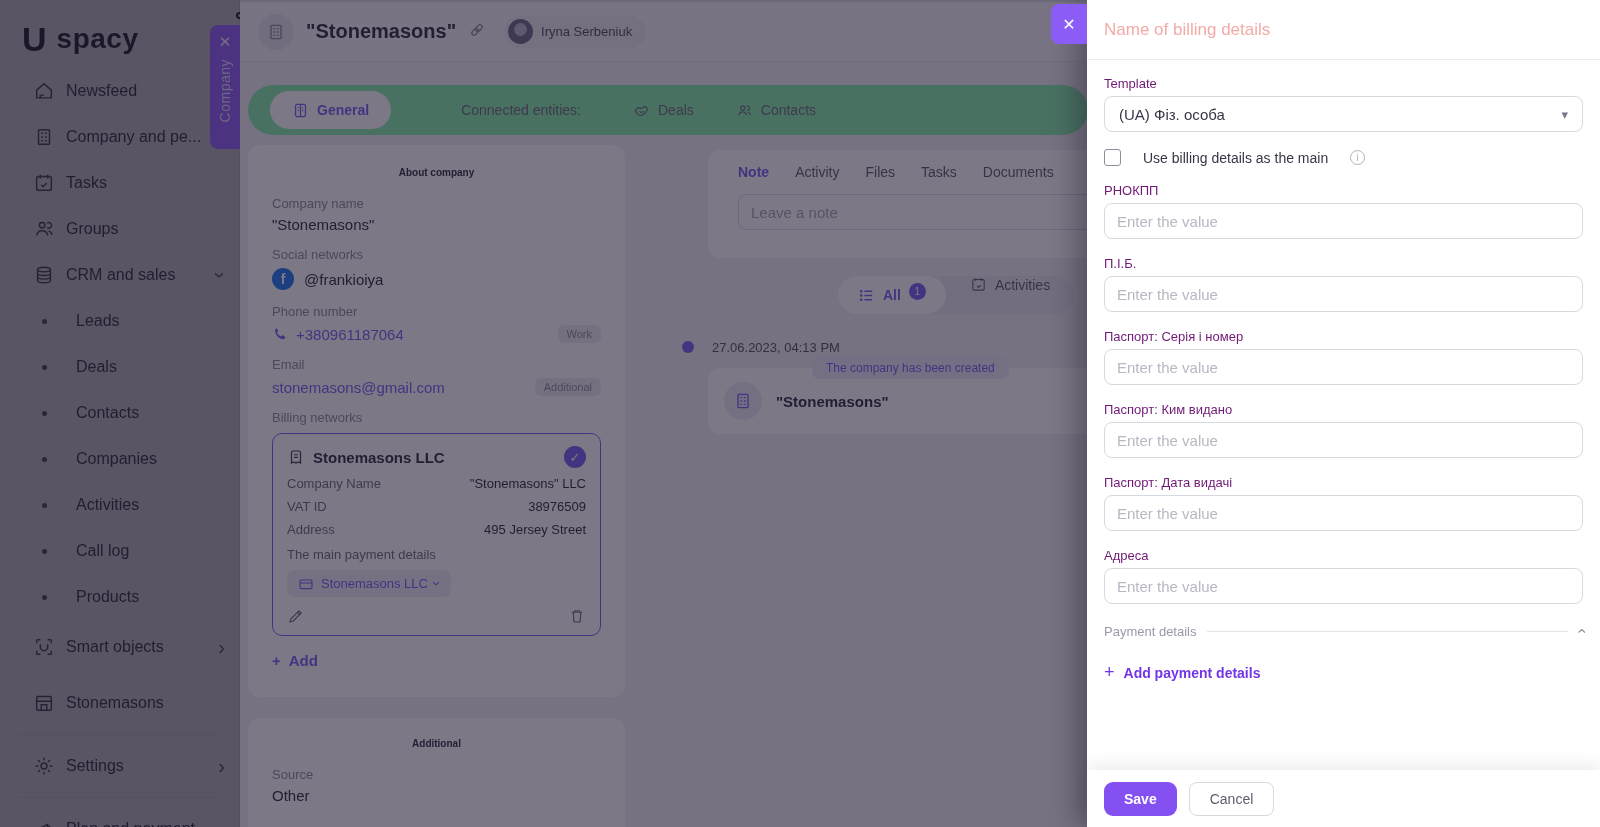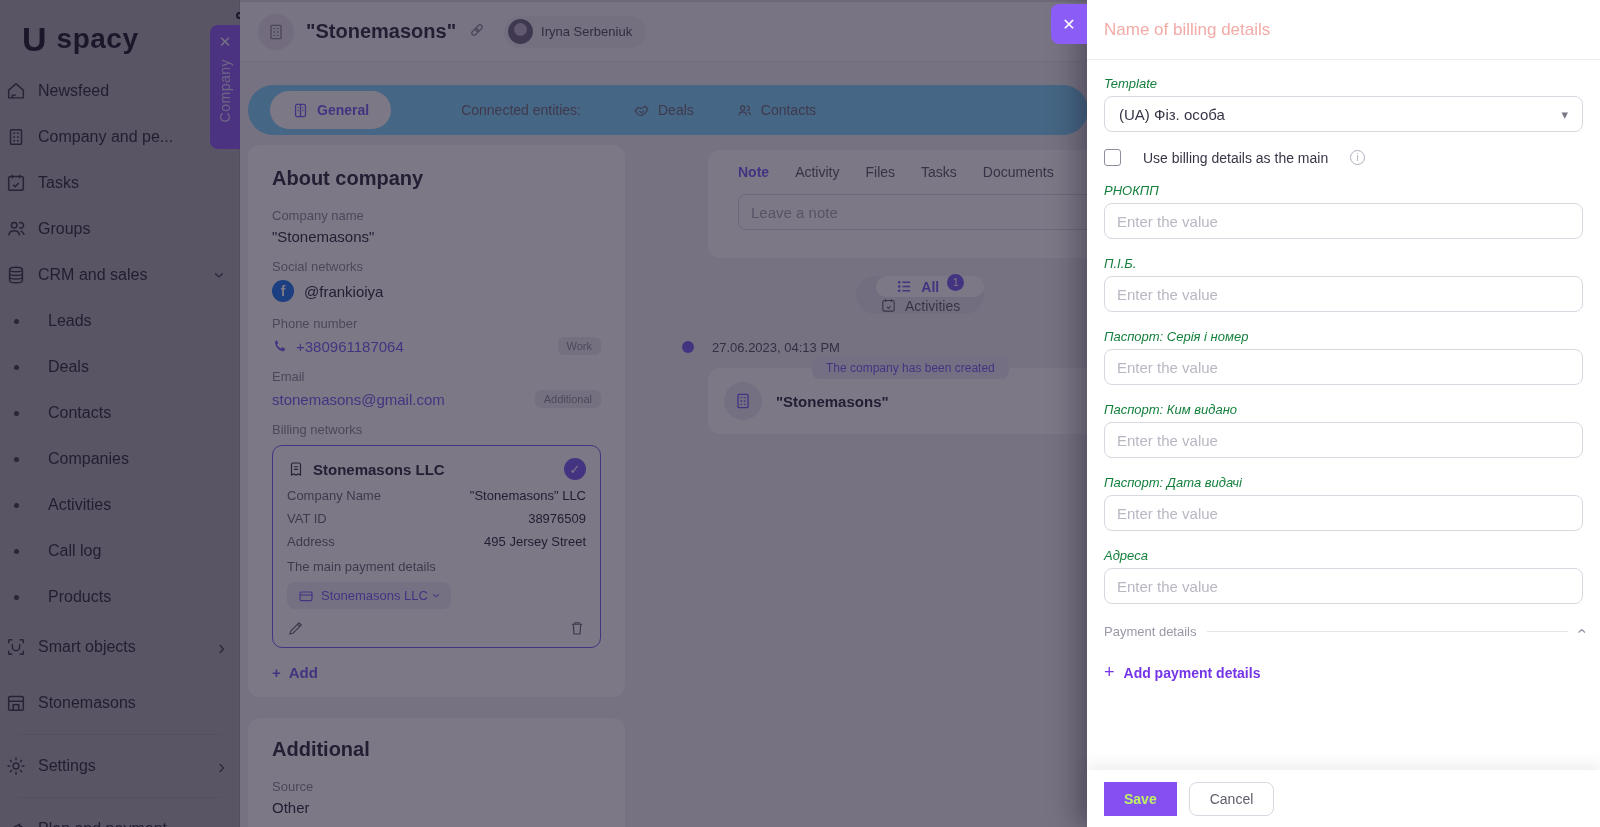--- a/index.html
+++ b/index.html
@@ -6,21 +6,21 @@
   body { font-family:"Liberation Sans", sans-serif; background:#2a2438; }
   .app { position:relative; width:1600px; height:827px; overflow:hidden; background:#f1f0f6; }
 
   
   .sidebar { position:absolute; left:0; top:0; width:240px; height:827px; background:#f8f7fb; border-right:1px solid #e6e4ee; z-index:1; }
   .logo { display:flex; align-items:center; gap:2px; padding:16px 0 0 22px; height:62px; }
   .logo-u { font-size:34px; font-weight:bold; color:#241d33; position:relative; }
   .logo-dot { position:absolute; right:-4px; top:12px; width:7px; height:7px; border:2px solid #241d33; border-radius:50%; }
   .logo-text { font-size:28px; font-weight:bold; color:#241d33; letter-spacing:.5px; margin-left:8px; }
   .nav { padding-top:6px; }
-  .nav-row { display:flex; align-items:center; height:46px; padding:0 14px 0 4px; cursor:pointer; }
+  .nav-row { display:flex; align-items:center; height:46px; padding:0 14px 0 32px; cursor:pointer; }
   .nav-ico { width:24px; height:24px; color:#4a4458; flex:0 0 24px; display:flex; align-items:center; justify-content:center; }
   .nav-ico svg { width:22px; height:22px; }
   .nav-label { font-size:16px; color:#3b3449; margin-left:10px; flex:1; white-space:nowrap; overflow:hidden; }
   .nav-chevron { font-size:20px; color:#5a5468; line-height:1; }
   .rot90 { display:inline-block; transform:rotate(90deg); }
   .rot-90 { display:inline-block; transform:rotate(-90deg); }
   .nav-sub-dot { width:5px; height:5px; border-radius:50%; background:#55505f; margin:0 0 0 10px; flex:0 0 5px; }
   .nav-sub .nav-label { margin-left:29px; }
   .nav-divider { height:1px; background:#e7e5ee; margin:8px 18px; }
   .mt4 { margin-top:4px; } .mt10 { margin-top:10px; }
@@ -35,32 +35,32 @@
   .mhdr { position:absolute; left:0; top:2px; width:1360px; height:60px; background:#f6f5f9; border-bottom:1px solid #e6e4ee; display:flex; align-items:center; padding-left:18px; }
   .avatar-circ { width:36px; height:36px; border-radius:50%; background:#e6e3ee; color:#8a8599; display:flex; align-items:center; justify-content:center; }
   .avatar-circ svg { width:20px; height:20px; }
   .page-title { font-size:20px; font-weight:bold; color:#2e2940; margin-left:12px; }
   .link-ico { margin-left:12px; color:#8a8599; }
   .owner-chip { margin-left:18px; height:32px; background:#edebf3; border-radius:16px; display:flex; align-items:center; gap:8px; padding:0 14px 0 4px; cursor:pointer; }
   .owner-av { width:25px; height:25px; border-radius:50%; background:#6f6782; position:relative; overflow:hidden; }
   .owner-av::after { content:""; position:absolute; left:6px; top:4px; width:13px; height:13px; border-radius:50%; background:#b9b2c9; }
   .owner-name { font-size:13px; color:#4f4a5d; }
 
-  .tabbar { position:absolute; left:8px; top:85px; width:840px; height:50px; background:#7dd3fc; border-radius:25px; display:flex; align-items:center; padding:0 6px; }
+  .tabbar { position:absolute; left:8px; top:85px; width:840px; height:50px; background:#86efac; border-radius:25px; display:flex; align-items:center; padding:0 6px; }
   .tab-pill { height:38px; background:#ffffff; border-radius:19px; display:flex; align-items:center; gap:8px; padding:0 22px; margin-left:16px; color:#7b5cf5; font-size:14px; font-weight:bold; cursor:pointer; }
   .tab-pill svg { width:17px; height:17px; }
   .tab-item { display:flex; align-items:center; gap:8px; font-size:14px; color:#6e6a7c; cursor:pointer; }
   .tab-item svg { width:17px; height:17px; }
   .ti-connected { margin-left:70px; }
   .ti-deals { margin-left:52px; }
   .ti-contacts { margin-left:42px; }
 
   .card { background:#ffffff; border-radius:12px; }
   .about-card { position:absolute; left:8px; top:145px; width:377px; height:552px; padding:22px 24px; }
-  .card-h { font-size:20px; font-weight:bold; color:#2e2940; }
+  .card-h { font-size:10px; font-weight:bold; color:#2e2940;text-align:center; }
   .lbl { font-size:13px; color:#8f8b9c; }
   .val { font-size:15px; color:#2e2940; }
   .vrow { display:flex; align-items:center; }
   .grow { flex:1; }
   .tagchip { font-size:11px; color:#8f8b9c; background:#efedf3; border-radius:6px; padding:3px 9px; }
   .purple { color:#7b5cf5; }
   .fb { width:22px; height:22px; border-radius:50%; background:#1877f2; color:#fff; font-size:14px; font-weight:bold; display:flex; align-items:center; justify-content:center; margin-right:10px; }
   .ph-ico { width:16px; height:16px; margin-right:8px; color:#7b5cf5; }
 
   .bill-card { border:1px solid #7b5cf5; border-radius:10px; padding:12px 14px 10px; margin-top:8px; }
@@ -79,21 +79,21 @@
   .addbtn { display:inline-flex; align-items:center; gap:8px; margin-top:16px; color:#7b5cf5; font-size:15px; font-weight:bold; cursor:pointer; }
 
   .add-card { position:absolute; left:8px; top:718px; width:377px; height:130px; padding:20px 24px; }
 
   .note-card { position:absolute; left:468px; top:150px; width:475px; height:108px; padding:14px 30px; }
   .note-tabs { display:flex; gap:26px; font-size:14px; color:#5f5a6c; }
   .note-tabs .on { color:#7b5cf5; font-weight:bold; }
   .note-input { margin-top:14px; width:100%; height:36px; border:1px solid #dcdae5; border-radius:8px; padding:0 12px; font-size:15px; font-family:"Liberation Sans",sans-serif; background:#fff; }
   .note-input::placeholder { color:#a9a6b4; }
 
-  .seg { position:absolute; left:616px; top:276px; height:38px; background:#e9e7f0; border-radius:19px; display:flex; align-items:flex-end;flex-direction:column; }
+  .seg { position:absolute; left:598px; top:276px; height:38px; background:#e9e7f0; border-radius:19px; display:flex; align-items:flex-start; }
   .seg-active { height:38px; background:#ffffff; border-radius:19px; display:flex; align-items:center; gap:8px; padding:0 20px; cursor:pointer; }
   .seg-active svg { width:17px; height:17px; color:#7b5cf5; }
   .seg-active .t { color:#7b5cf5; font-size:14px; font-weight:bold; }
   .badge { width:17px; height:17px; border-radius:50%; background:#7b5cf5; color:#fff; font-size:10px; display:flex; align-items:center; justify-content:center; margin-top:-8px; }
   .seg-item { display:flex; align-items:center; gap:8px; padding:0 24px; color:#5f5a6c; font-size:14px; cursor:pointer; }
   .seg-item svg { width:17px; height:17px; }
 
   .tl-dot { position:absolute; left:442px; top:341px; width:12px; height:12px; border-radius:50%; background:#7b5cf5; }
   .tl-time { position:absolute; left:472px; top:340px; font-size:13px; color:#55505f; }
   .evt-chip { position:absolute; left:572px; top:357px; background:#efe9fb; color:#7b5cf5; font-size:12px; padding:4px 14px; border-radius:8px; z-index:2; }
@@ -106,39 +106,39 @@
   .overlay-side { position:absolute; left:0; top:0; width:240px; height:827px; background:rgba(15,13,22,.32); z-index:5; }
   .overlay-main { position:absolute; left:0; top:0; width:1087px; height:827px; background:rgba(30,23,44,.58); z-index:7; }
 
   
   .drawer { position:absolute; left:1087px; top:0; width:513px; height:827px; background:#ffffff; z-index:10; box-shadow:-10px 0 26px rgba(20,15,35,.35); }
   .drawer-close { position:absolute; left:-36px; top:4px; width:36px; height:40px; background:#8b5cf6; border-radius:8px 0 0 8px; color:#ffffff; font-size:16px; display:flex; align-items:center; justify-content:center; cursor:pointer; }
   .drawer-hd { height:60px; border-bottom:1px solid #eceaf0; display:flex; align-items:center; padding:0 17px; }
   .title-input { width:100%; border:none; outline:none; font-size:17px; font-family:Liberation Sans, sans-serif; color:#8b5cf6; }
   .title-input::placeholder { color:#f2aba6; }
   .drawer-bd { padding:16px 17px 0; }
-  .flbl { font-size:13px; color:#15803d; margin-bottom:5px;font-style:italic; }
+  .flbl { font-size:13px; color:#701a75; margin-bottom:5px; }
   .sel { height:36px; border:1px solid #d9d8e1; border-radius:8px; display:flex; align-items:center; padding:8px 14px; cursor:pointer; }
   .sel .sv { flex:1; font-size:15px; color:#3a3546; }
   .sel .caret { color:#7a7788; font-size:13px; }
   .chk-row { display:flex; align-items:center; gap:22px; margin-top:17px; }
   .chkbox { width:17px; height:17px; border:1.5px solid #8f8c9d; border-radius:3px; cursor:pointer; }
   .chk-lbl { font-size:14px; color:#3a3546; }
   .info-ico { width:15px; height:15px; border:1px solid #b2b0bd; border-radius:50%; color:#b2b0bd; font-size:10px; display:flex; align-items:center; justify-content:center; font-style:normal; }
   .fld { margin-top:17px; }
   .finput { width:100%; height:36px; border:1px solid #d9d8e1; border-radius:8px; padding:0 12px; font-size:15px; font-family:"Liberation Sans",sans-serif; }
   .finput::placeholder { color:#b9b7c3; }
   .pay-row { display:flex; align-items:center; gap:10px; margin-top:18px; }
   .pay-lbl { font-size:13px; color:#9b98a8; white-space:nowrap; }
   .pay-line { flex:1; height:1px; background:#e5e4ea; }
   .pay-chk { color:#8f8c9d; font-size:16px; cursor:pointer; }
   .addpay { display:inline-flex; align-items:center; gap:9px; margin-top:22px; color:#7435e8; font-size:14px; font-weight:bold; cursor:pointer; }
   .addpay .pl { font-size:18px; font-weight:normal; }
   .drawer-ft { position:absolute; left:0; bottom:0; width:513px; height:57px; background:#fff; box-shadow:0 -6px 14px rgba(40,35,60,.08); display:flex; align-items:center; gap:12px; padding:0 17px; }
-  .btn-save { background:#8550f2; color:#bef264; border:none; border-radius:0; padding:9px 20px; font-size:14px; font-weight:bold; font-family:"Liberation Sans",sans-serif; cursor:pointer; }
+  .btn-save { background:#8550f2; color:#ffffff; border:none; border-radius:9px; padding:9px 20px; font-size:14px; font-weight:bold; font-family:"Liberation Sans",sans-serif; cursor:pointer; }
   .btn-cancel { background:#fff; color:#605c6d; border:1px solid #d9d8e1; border-radius:8px; padding:8px 20px; font-size:14px; font-family:"Liberation Sans",sans-serif; cursor:pointer; }
 </style>
 </head>
 <body>
 
 <div class="app">
 
   <div class="sidebar">
     <div class="logo">
       <span class="logo-u">U</span>

